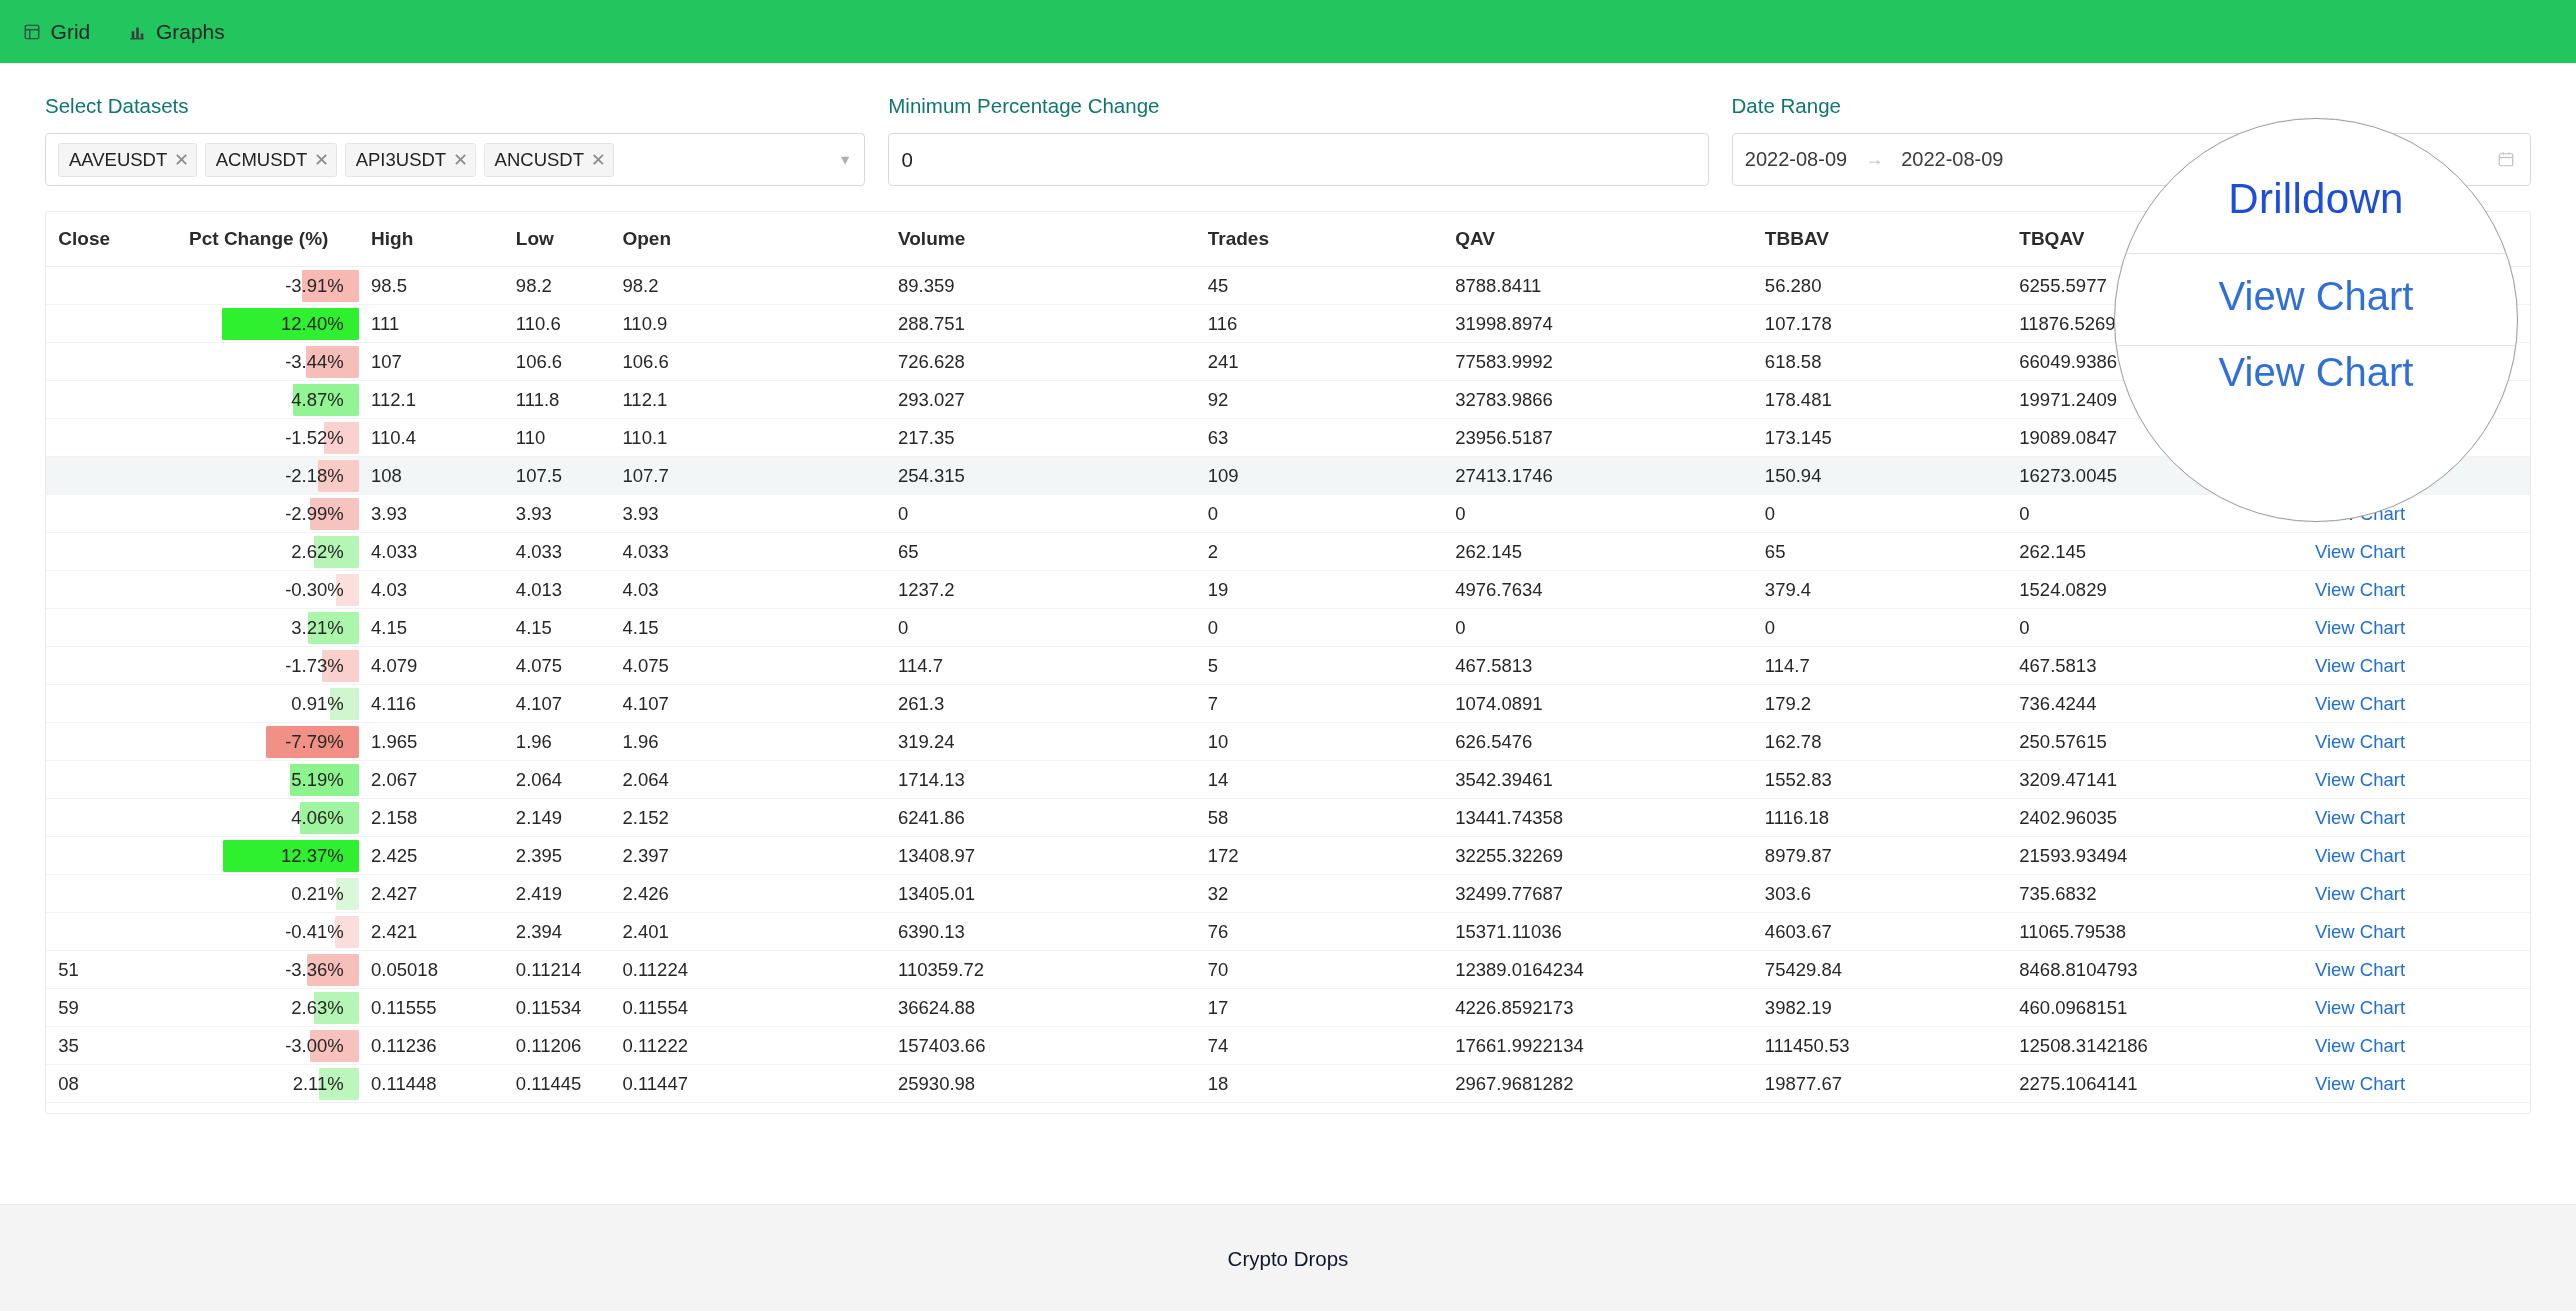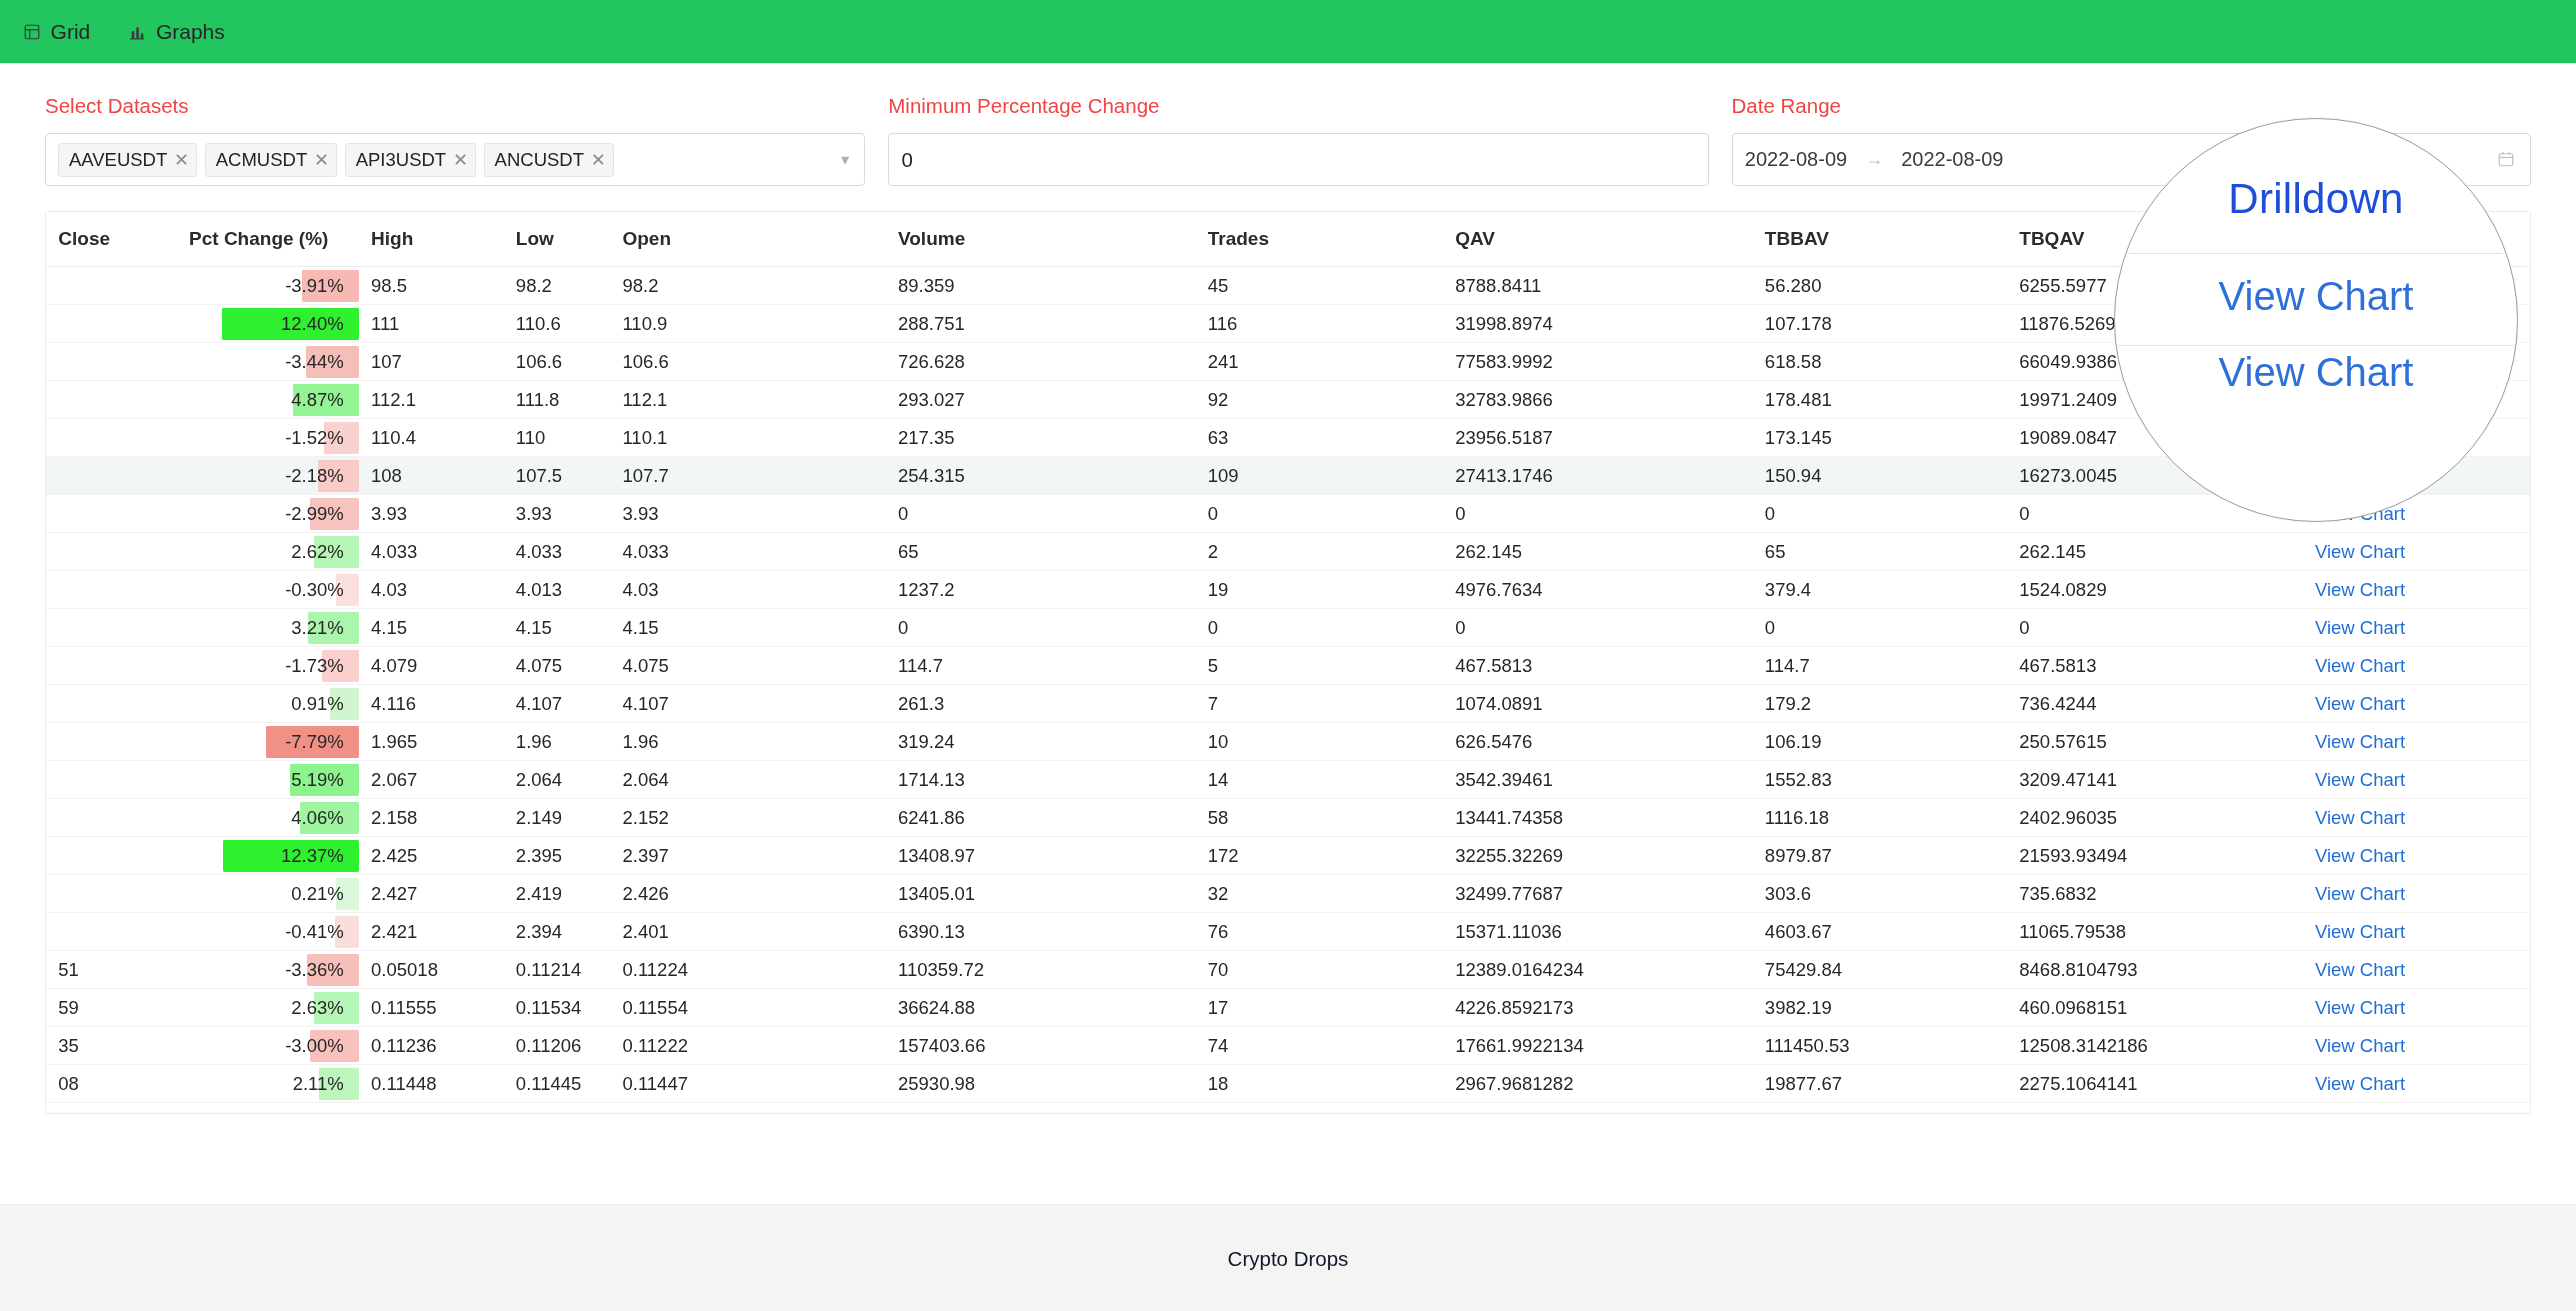--- a/index.html
+++ b/index.html
@@ -37,21 +37,21 @@
     display: flex;
     padding: 30px 45px 0 45px;
     gap: 23px;
   }
   .field { display: flex; flex-direction: column; }
   .field.datasets { width: 828px; }
   .field.pct { width: 828px; }
   .field.date { width: 807px; }
   .field-label {
     font-size: 20.5px;
-    color: #ef4444;
+    color: #0f766e;
     margin-bottom: 15px;
   }
   .input-shell {
     height: 53px;
     border: 0.7px solid #d9d9d9;
     border-radius: 4.1px;
     background: #fff;
     display: flex;
     align-items: center;
     padding: 0 12.3px;
@@ -464,21 +464,21 @@
         </tr>
         <tr>
           <td class="cell-close"></td>
           <td class="pctcell"><span class="bar" style="width:93px;background:rgb(241,144,134);"></span><span class="txt">-7.79%</span></td>
           <td class="">1.965</td>
           <td class="">1.96</td>
           <td class="">1.96</td>
           <td class="">319.24</td>
           <td class="">10</td>
           <td class="">626.5476</td>
-          <td class="">106.19</td>
+          <td class="">162.78</td>
           <td class="">250.57615</td>
           <td><span class="viewchart">View Chart</span></td>
         </tr>
         <tr>
           <td class="cell-close"></td>
           <td class="pctcell"><span class="bar" style="width:69px;background:rgb(141,244,141);"></span><span class="txt">5.19%</span></td>
           <td class="">2.067</td>
           <td class="">2.064</td>
           <td class="">2.064</td>
           <td class="">1714.13</td>

